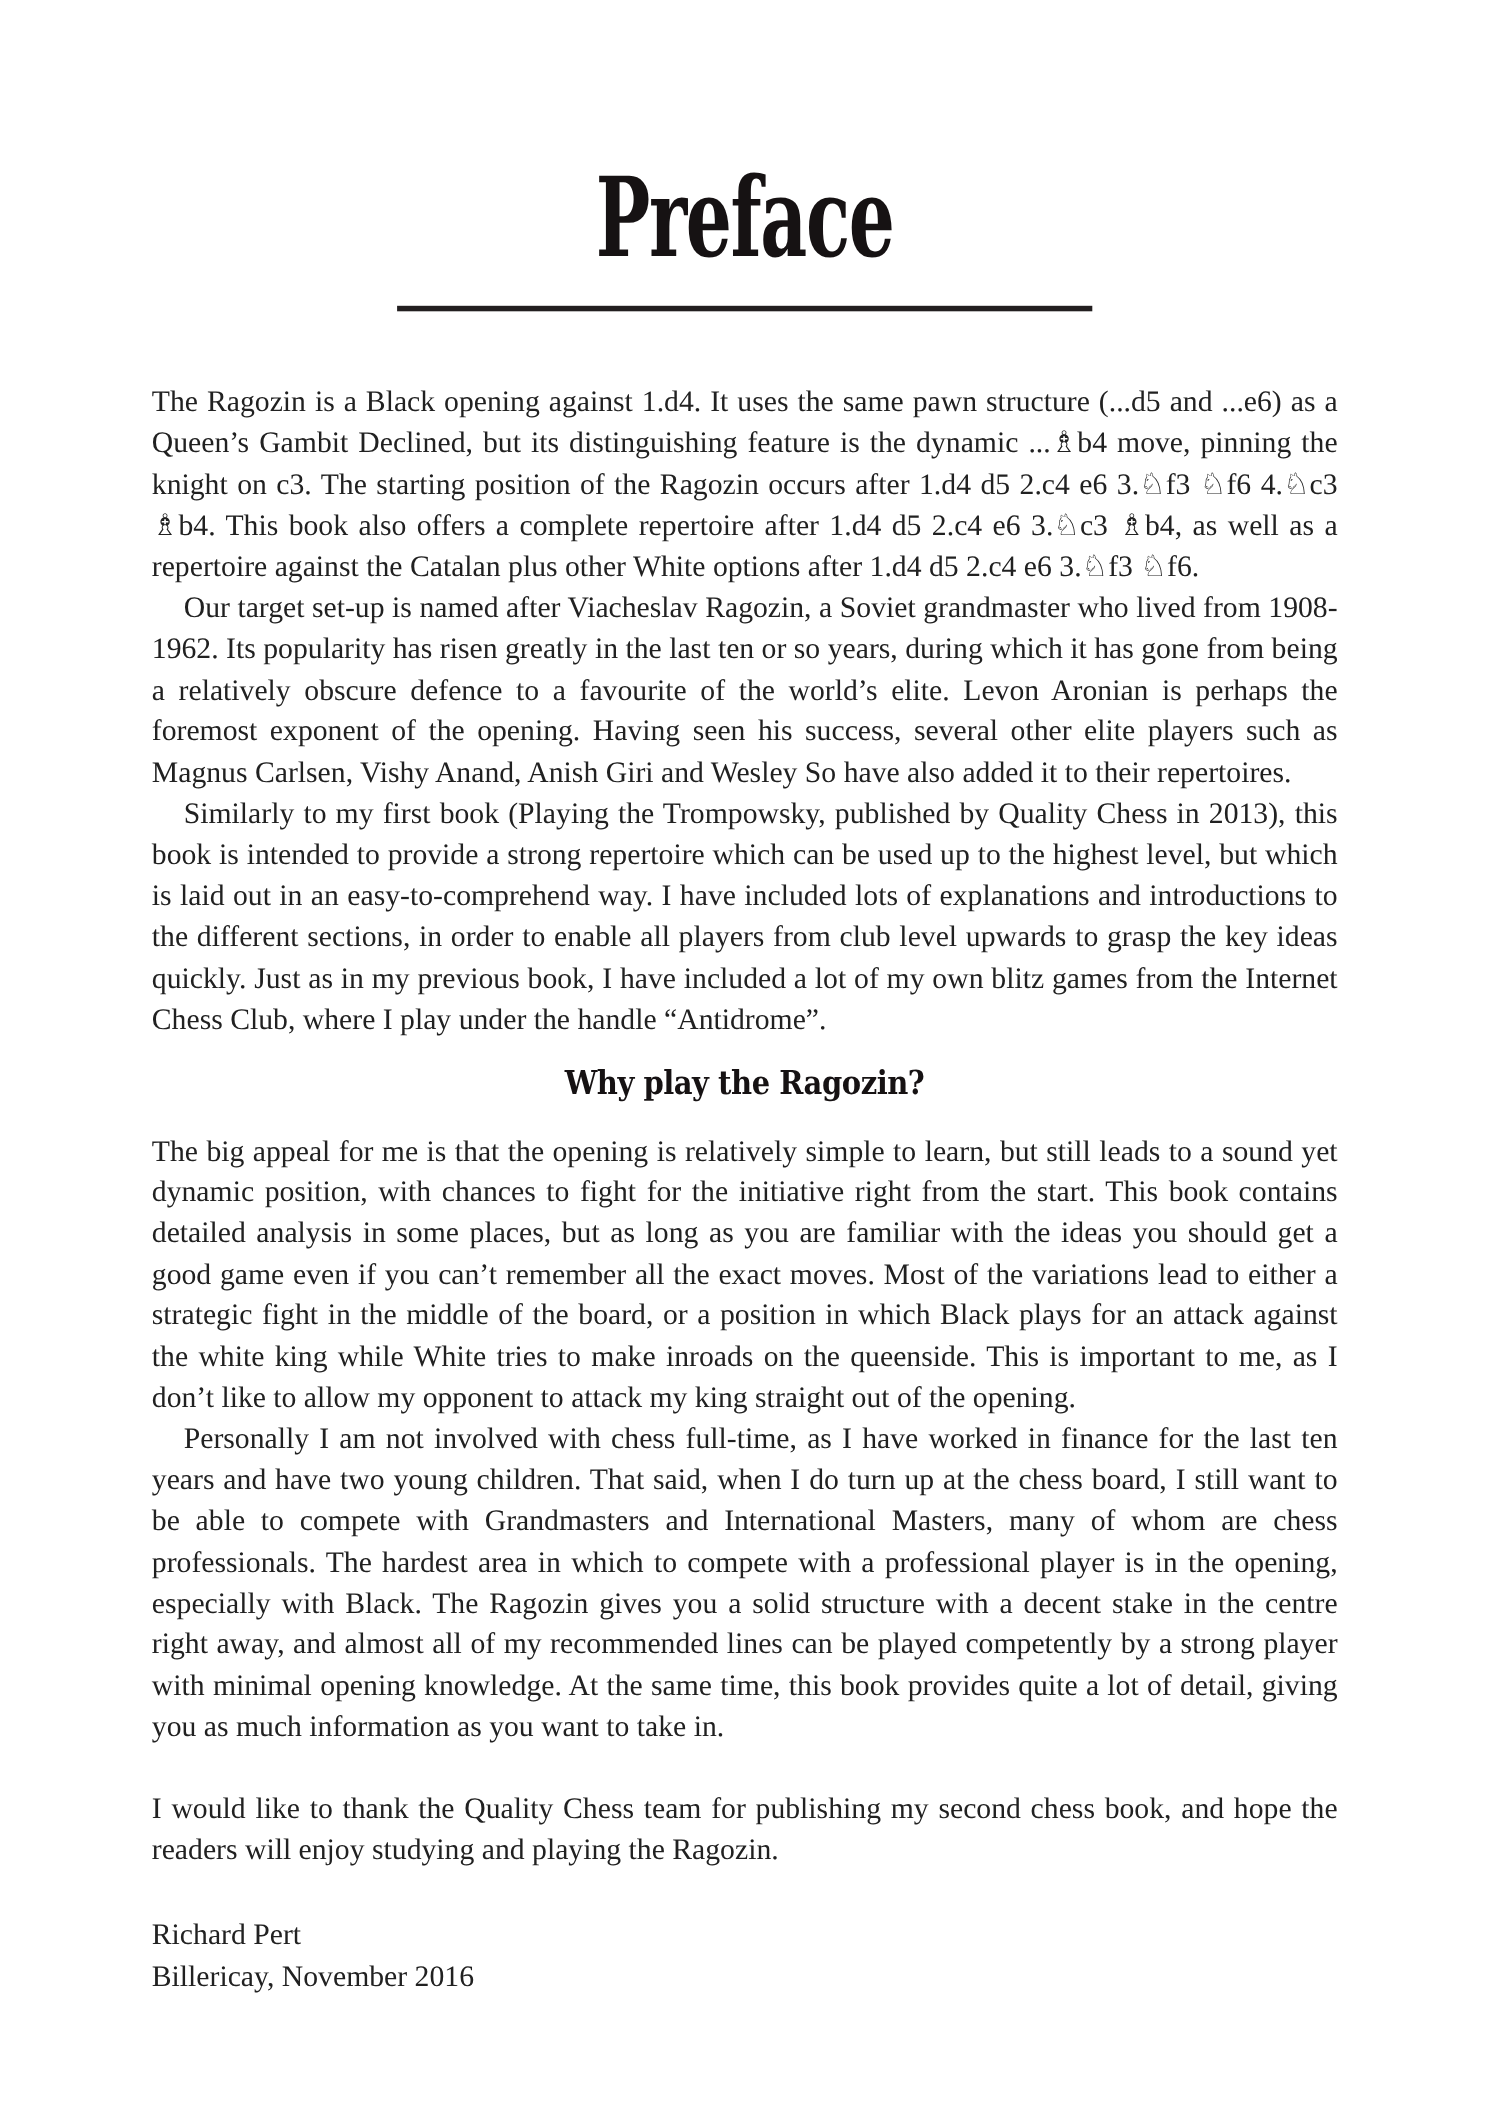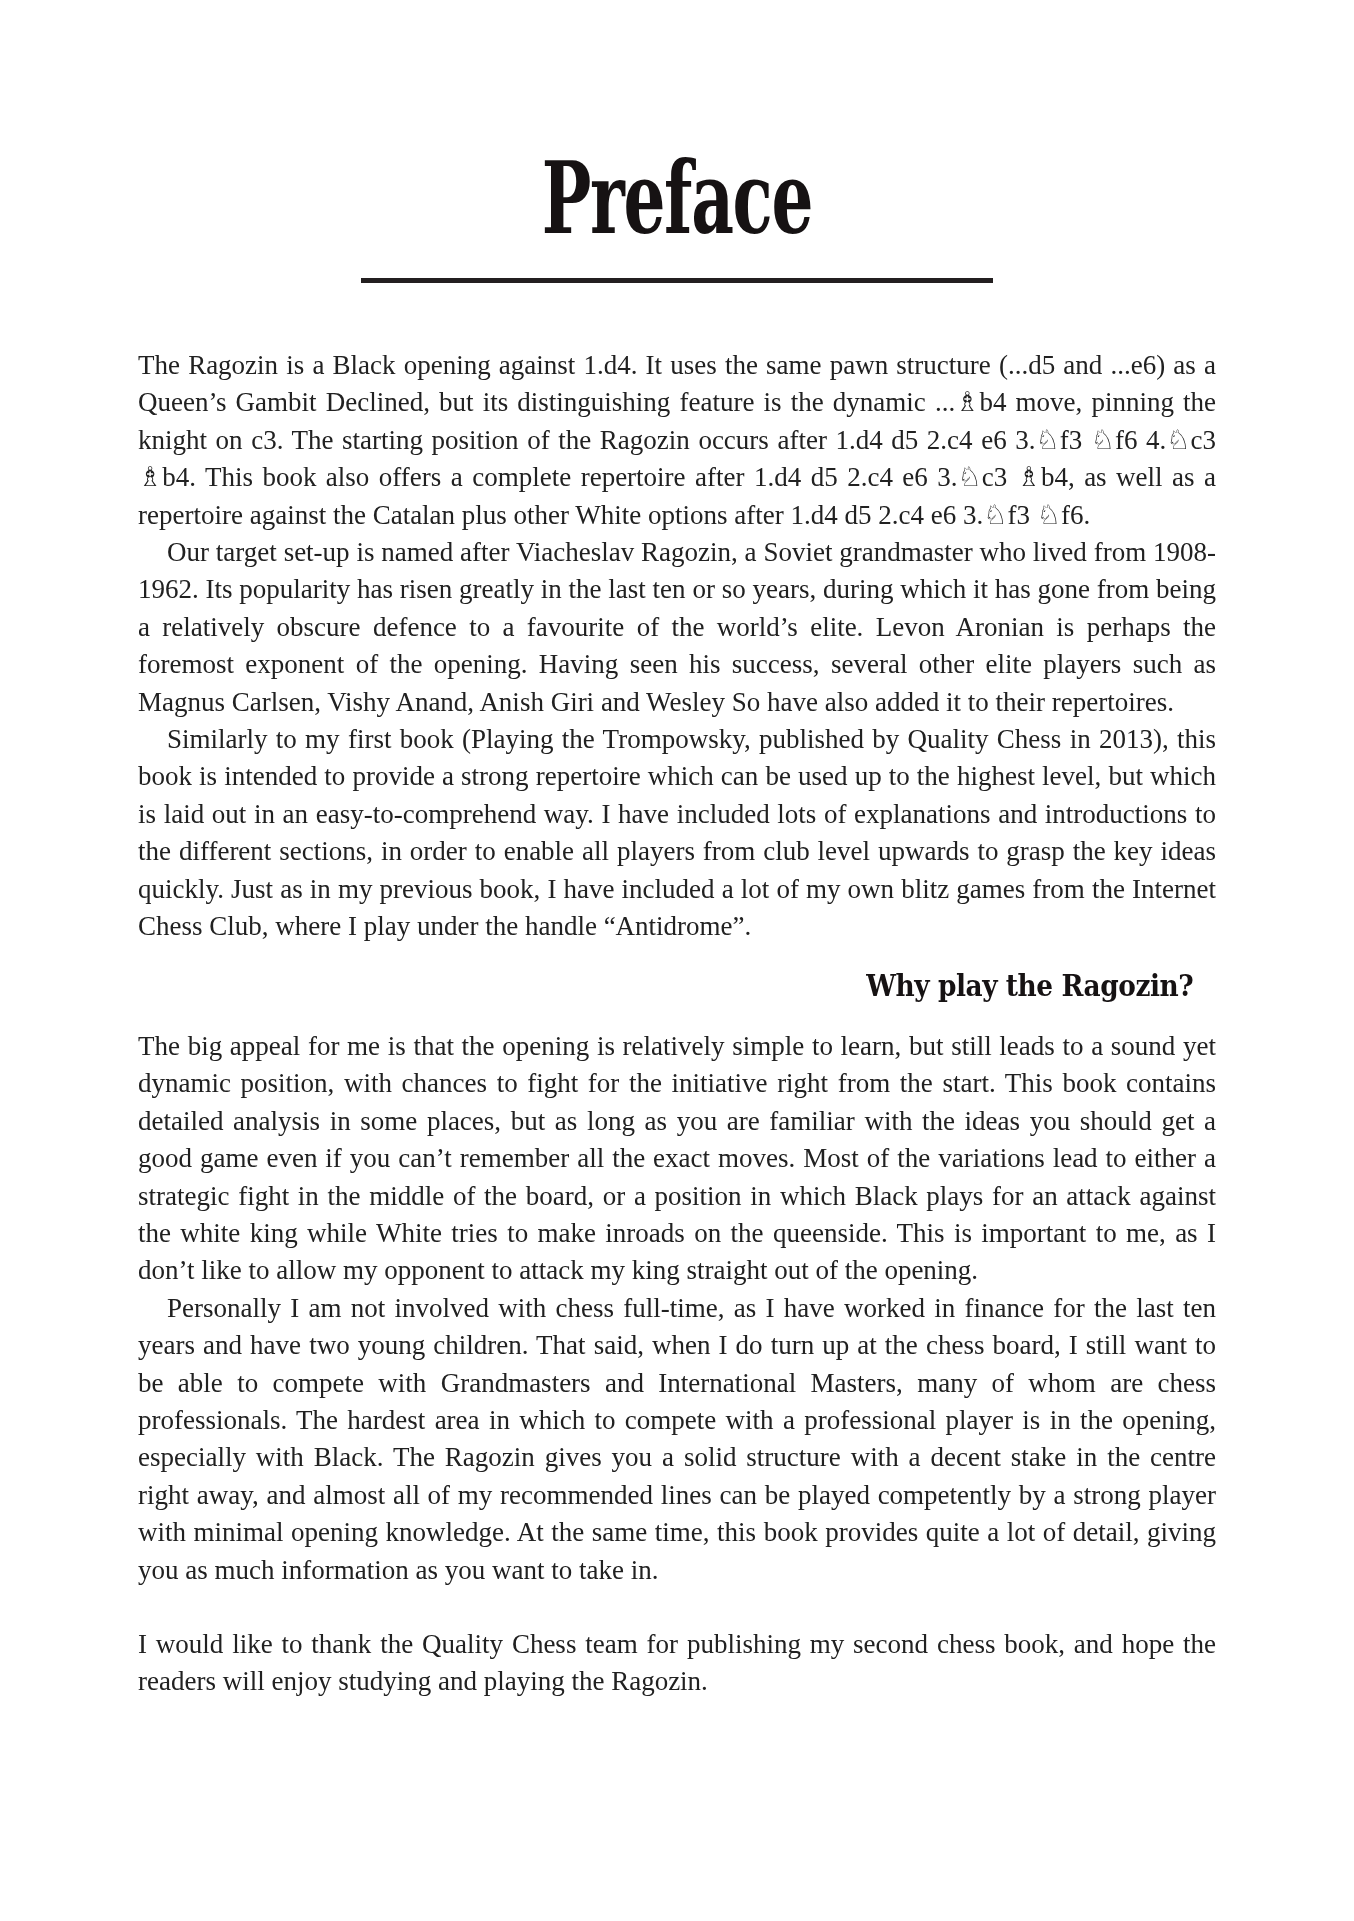--- a/index.html
+++ b/index.html
@@ -49,21 +49,21 @@
   }
   .content p {
     margin: 0;
   }
   .content p.indent {
     text-indent: 29px;
   }
   .book-title-em {
   }
   .section-heading-wrap {
-    text-align: right;
+    text-align: center;
     margin-top: 20px;
     margin-bottom: 22px;
   }
   .section-heading {
     display: inline-block;
     margin: 0;
     font-family: "DejaVu Serif", "Liberation Serif", serif;
     font-weight: 700;
     font-size: 30px;
     line-height: 40px;
@@ -107,16 +107,20 @@
       <h2 class="section-heading">Why play the Ragozin?</h2>
     </div>
 
     <section>
       <p>The big appeal for me is that the opening is relatively simple to learn, but still leads to a sound yet dynamic position, with chances to fight for the initiative right from the start. This book contains detailed analysis in some places, but as long as you are familiar with the ideas you should get a good game even if you can’t remember all the exact moves. Most of the variations lead to either a strategic fight in the middle of the board, or a position in which Black plays for an attack against the white king while White tries to make inroads on the queenside. This is important to me, as I don’t like to allow my opponent to attack my king straight out of the opening.</p>
       <p class="indent">Personally I am not involved with chess full-time, as I have worked in finance for the last ten years and have two young children. That said, when I do turn up at the chess board, I still want to be able to compete with Grandmasters and International Masters, many of whom are chess professionals. The hardest area in which to compete with a professional player is in the opening, especially with Black. The Ragozin gives you a solid structure with a decent stake in the centre right away, and almost all of my recommended lines can be played competently by a strong player with minimal opening knowledge. At the same time, this book provides quite a lot of detail, giving you as much information as you want to take in.</p>
     </section>
 
     <p class="closing">I would like to thank the Quality Chess team for publishing my second chess book, and hope the readers will enjoy studying and playing the Ragozin.</p>
 
+    <div class="signature">
+      <div>Richard Pert</div>
+      <div>Billericay, November 2016</div>
+    </div>
 
   </div>
 
 </div>
 
 </body></html>

